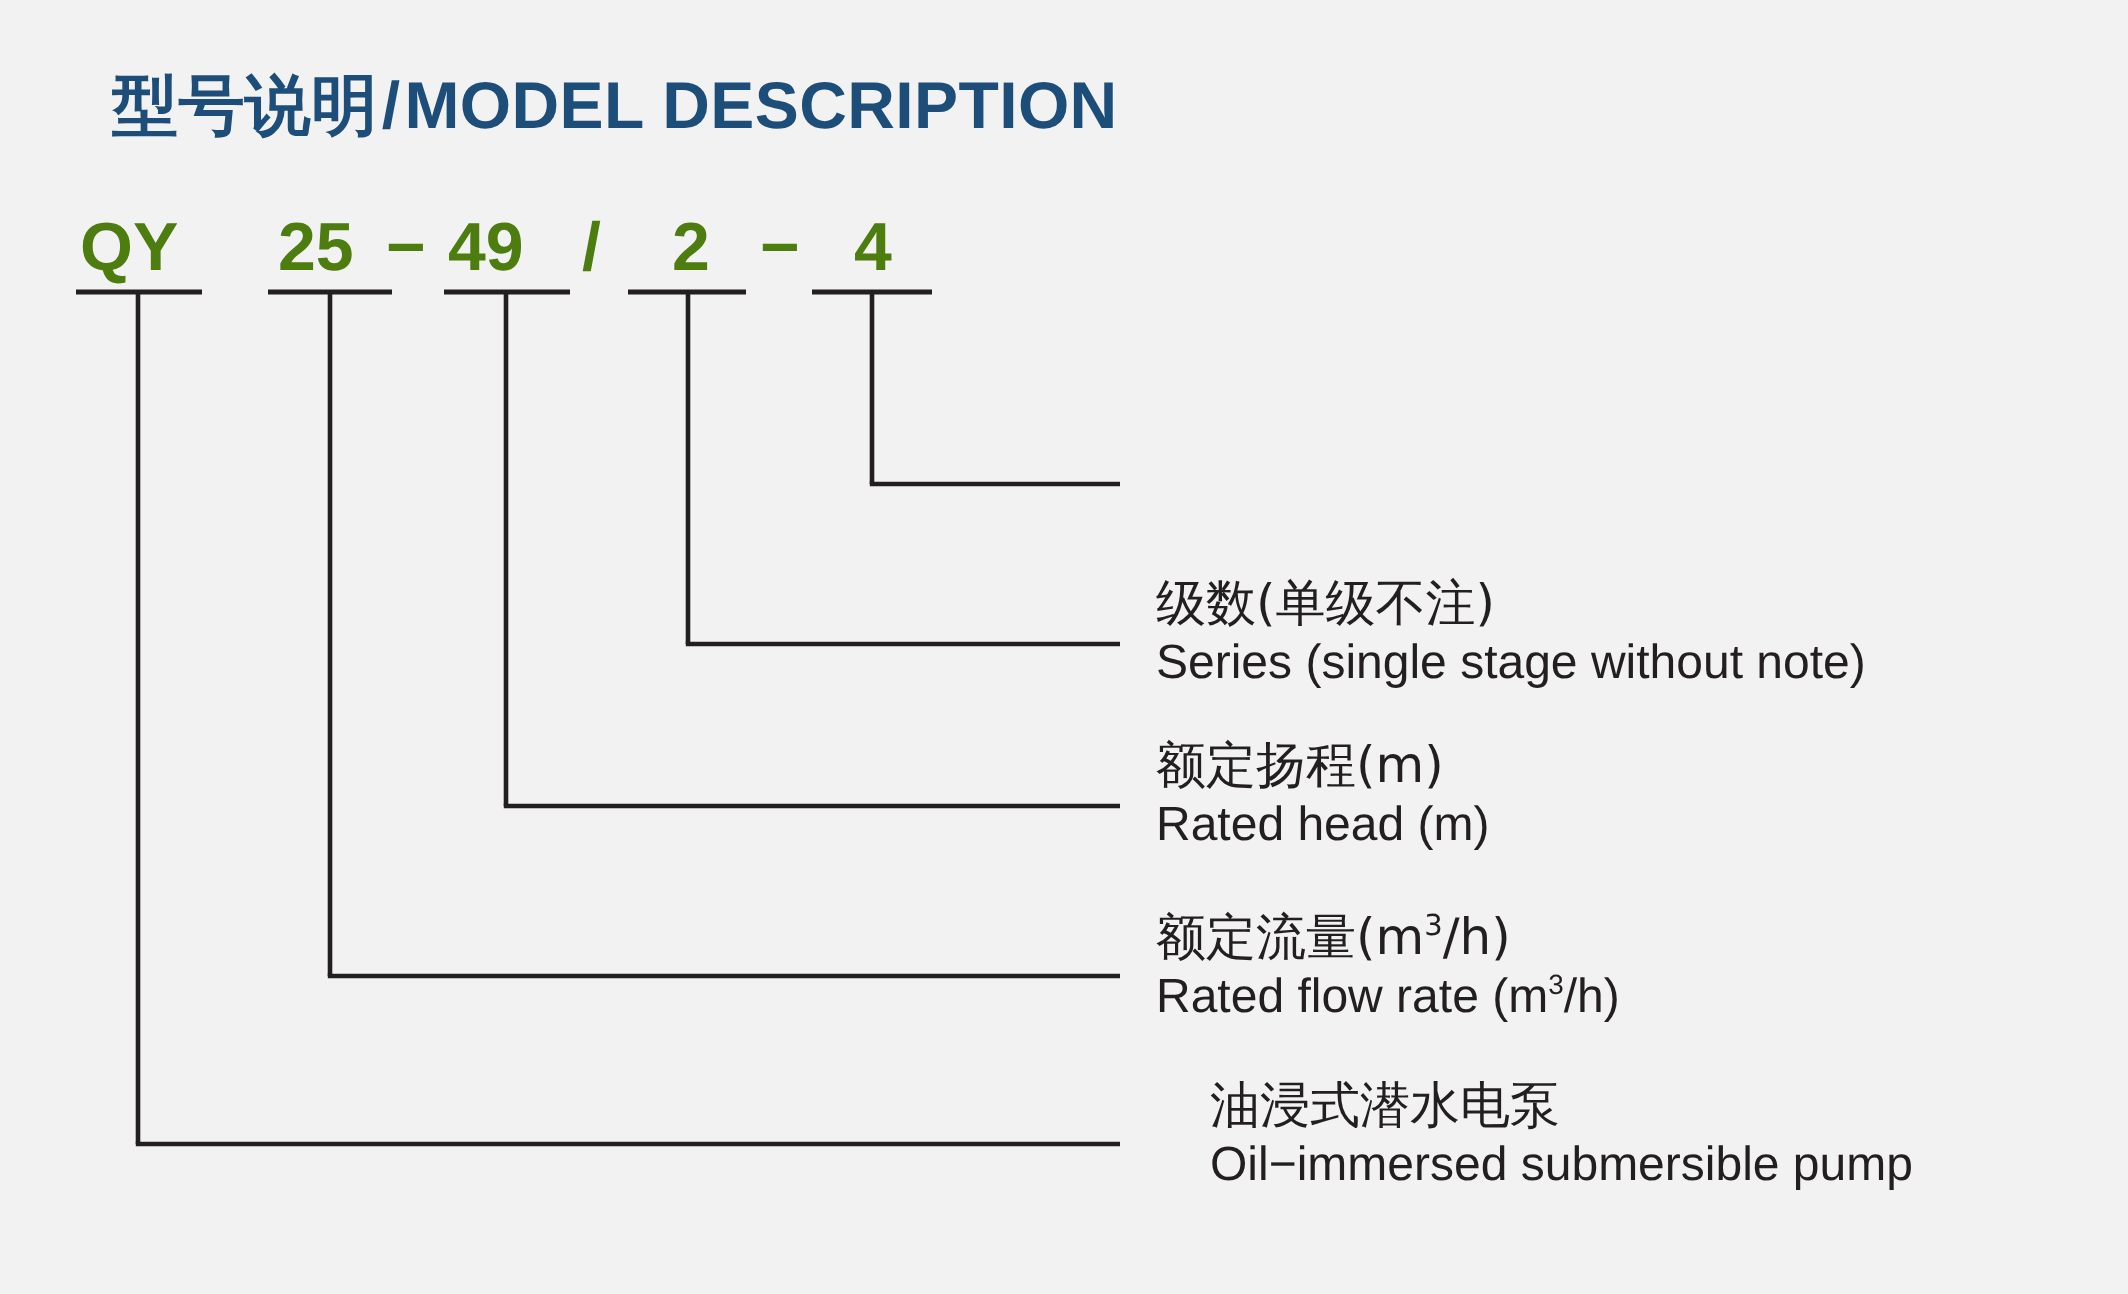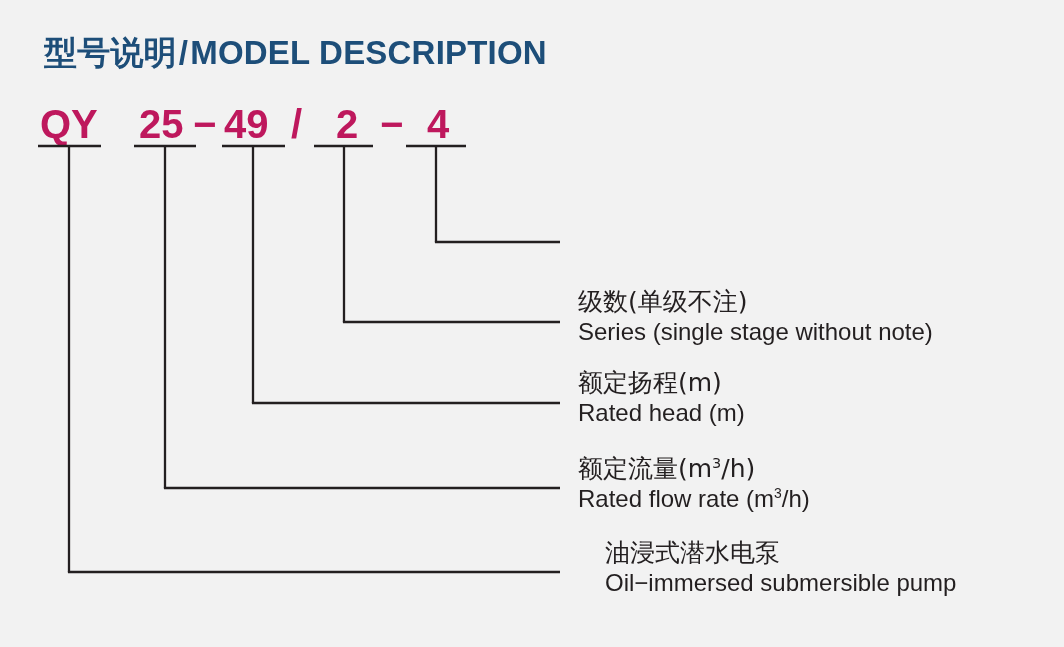--- a/index.html
+++ b/index.html
@@ -19,21 +19,21 @@
   #stage {
     position: absolute;
     left: 0; top: 0;
     width: 1064px;
     height: 647px;
   }
 
   
   .title {
     position: absolute;
-    left: 44px;
+    left: 56px;
     top: 36px;
     font-size: 33px;
     font-weight: bold;
     color: #1d4e79;
     letter-spacing: 0.2px;
     white-space: nowrap;
     line-height: 1;
   }
   .title .cn { font-family: "DejaVu Sans", "Liberation Sans", sans-serif; }
   .title .sep { padding: 0 2px; }
@@ -41,23 +41,23 @@
   
   .model-row {
     position: absolute;
     left: 0;
     top: 104px;
     height: 44px;
   }
   .model-tok {
     position: absolute;
     top: 0;
-    font-size: 40px;
+    font-size: 34px;
     font-weight: bold;
-    color: #be185d;
+    color: #4d7c0f;
     line-height: 40px;
     white-space: nowrap;
   }
 
   
   #lines {
     position: absolute;
     left: 0; top: 0;
     width: 1064px;
     height: 647px;

